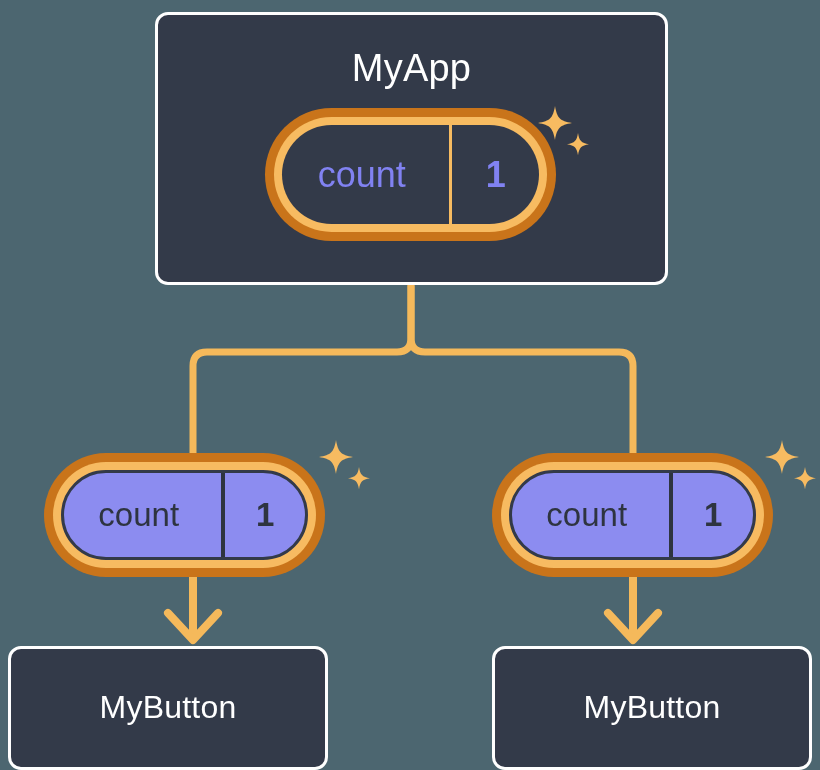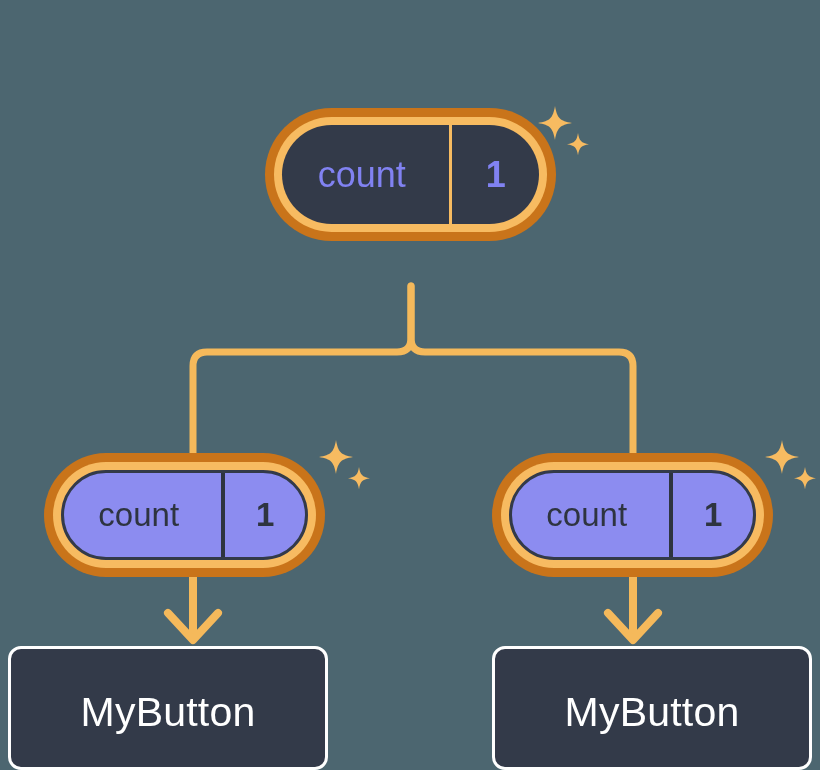--- a/index.html
+++ b/index.html
@@ -58,21 +58,21 @@
   #card-myapp .card-title {
     top: 32px;
     font-size: 38px;
   }
 
   .card-button {
     height: 124px;
   }
   .card-button .card-title {
     top: 40px;
-    font-size: 41px;
+    font-size: 32px;
   }
   #card-button-left {
     left: 8px;
     top: 646px;
     width: 320px;
   }
   #card-button-right {
     left: 492px;
     top: 646px;
     width: 320px;
@@ -182,20 +182,23 @@
     <path d="M 411 286 L 411 338 Q 411 352 397 352 L 207 352 Q 193 352 193 366 L 193 455" fill="none" stroke="#f5b95b" stroke-width="7" stroke-linecap="round"></path>
     <path d="M 411 286 L 411 338 Q 411 352 425 352 L 619 352 Q 633 352 633 366 L 633 455" fill="none" stroke="#f5b95b" stroke-width="7" stroke-linecap="round"></path>
 
     <path d="M 193 576 L 193 641" fill="none" stroke="#f5b95b" stroke-width="8" stroke-linecap="butt"></path>
     <path d="M 168 613 L 193 640 L 218 613" fill="none" stroke="#f5b95b" stroke-width="8" stroke-linecap="round" stroke-linejoin="round"></path>
 
     <path d="M 633 576 L 633 641" fill="none" stroke="#f5b95b" stroke-width="8" stroke-linecap="butt"></path>
     <path d="M 608 613 L 633 640 L 658 613" fill="none" stroke="#f5b95b" stroke-width="8" stroke-linecap="round" stroke-linejoin="round"></path>
   </svg>
 
+  <div class="card" id="card-myapp">
+    <div class="card-title">MyApp</div>
+  </div>
 
   <div class="pill pill-dark" id="pill-myapp">
     <div class="pill-inner">
       <div class="pill-face">
         <div class="pill-key">count</div>
         <div class="pill-val">1</div>
       </div>
     </div>
   </div>
 

